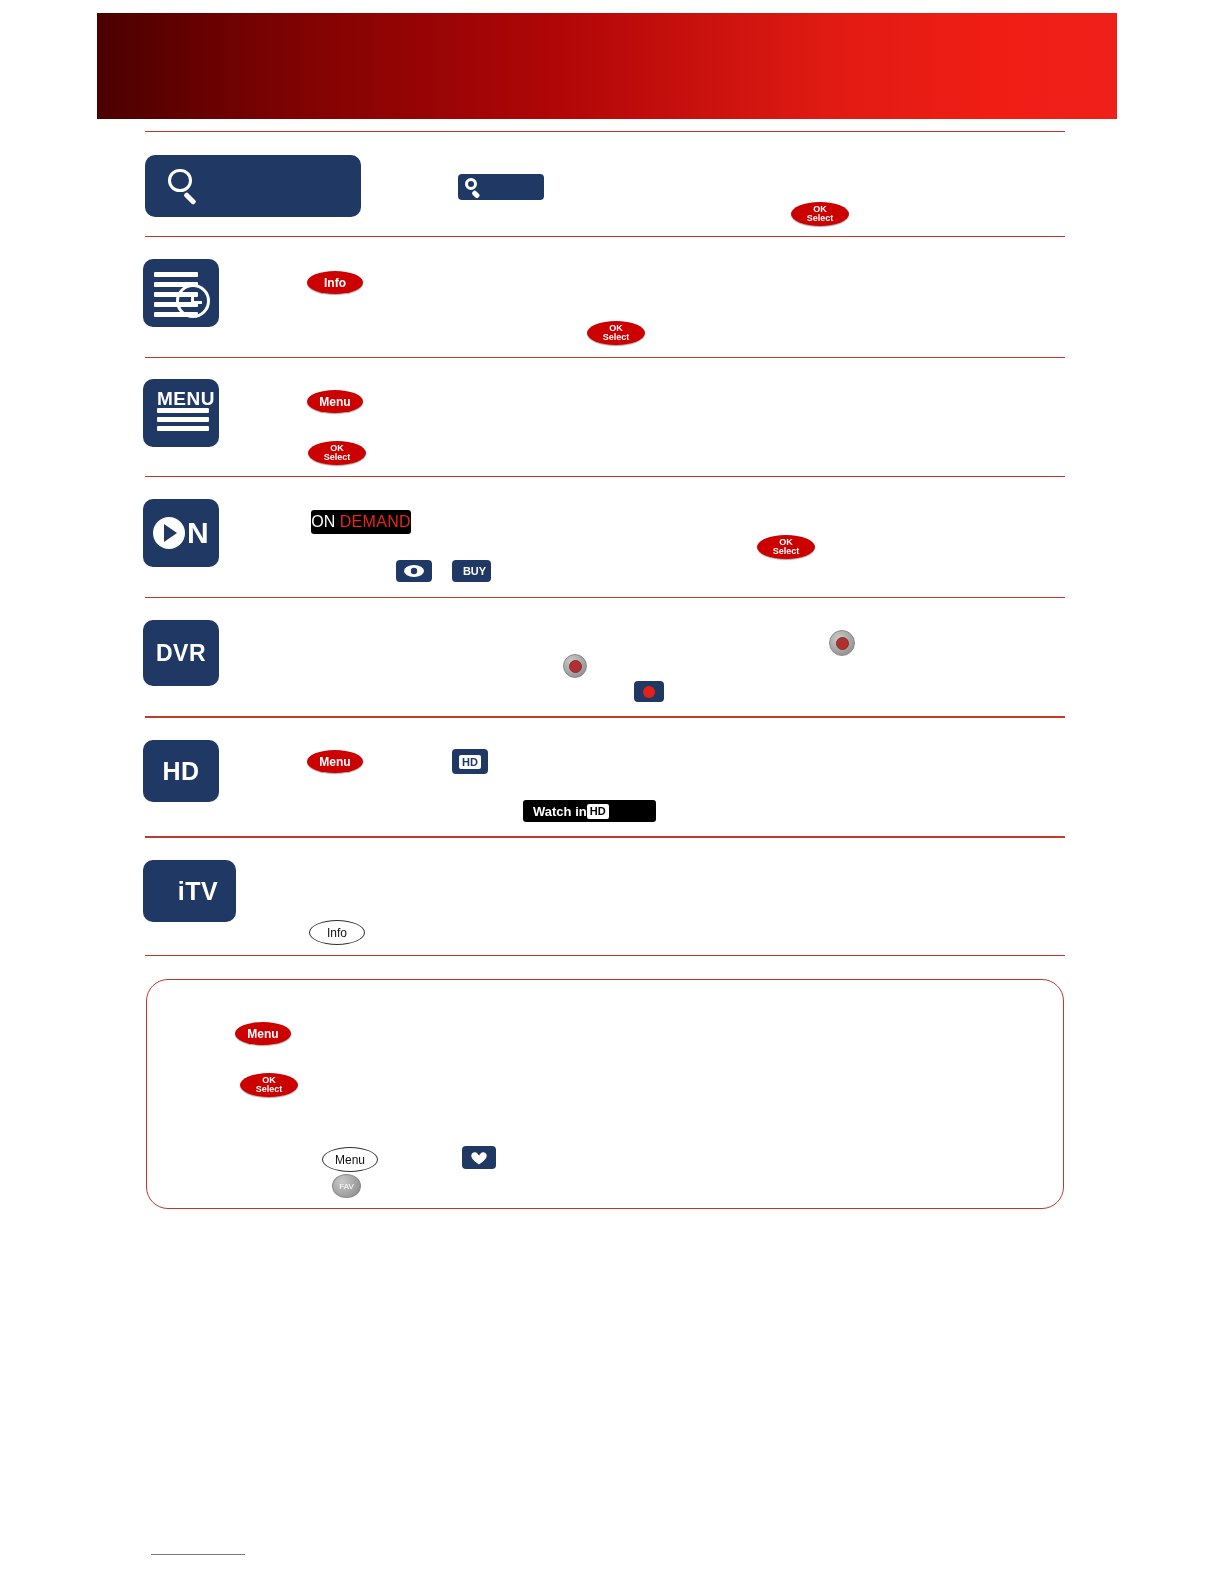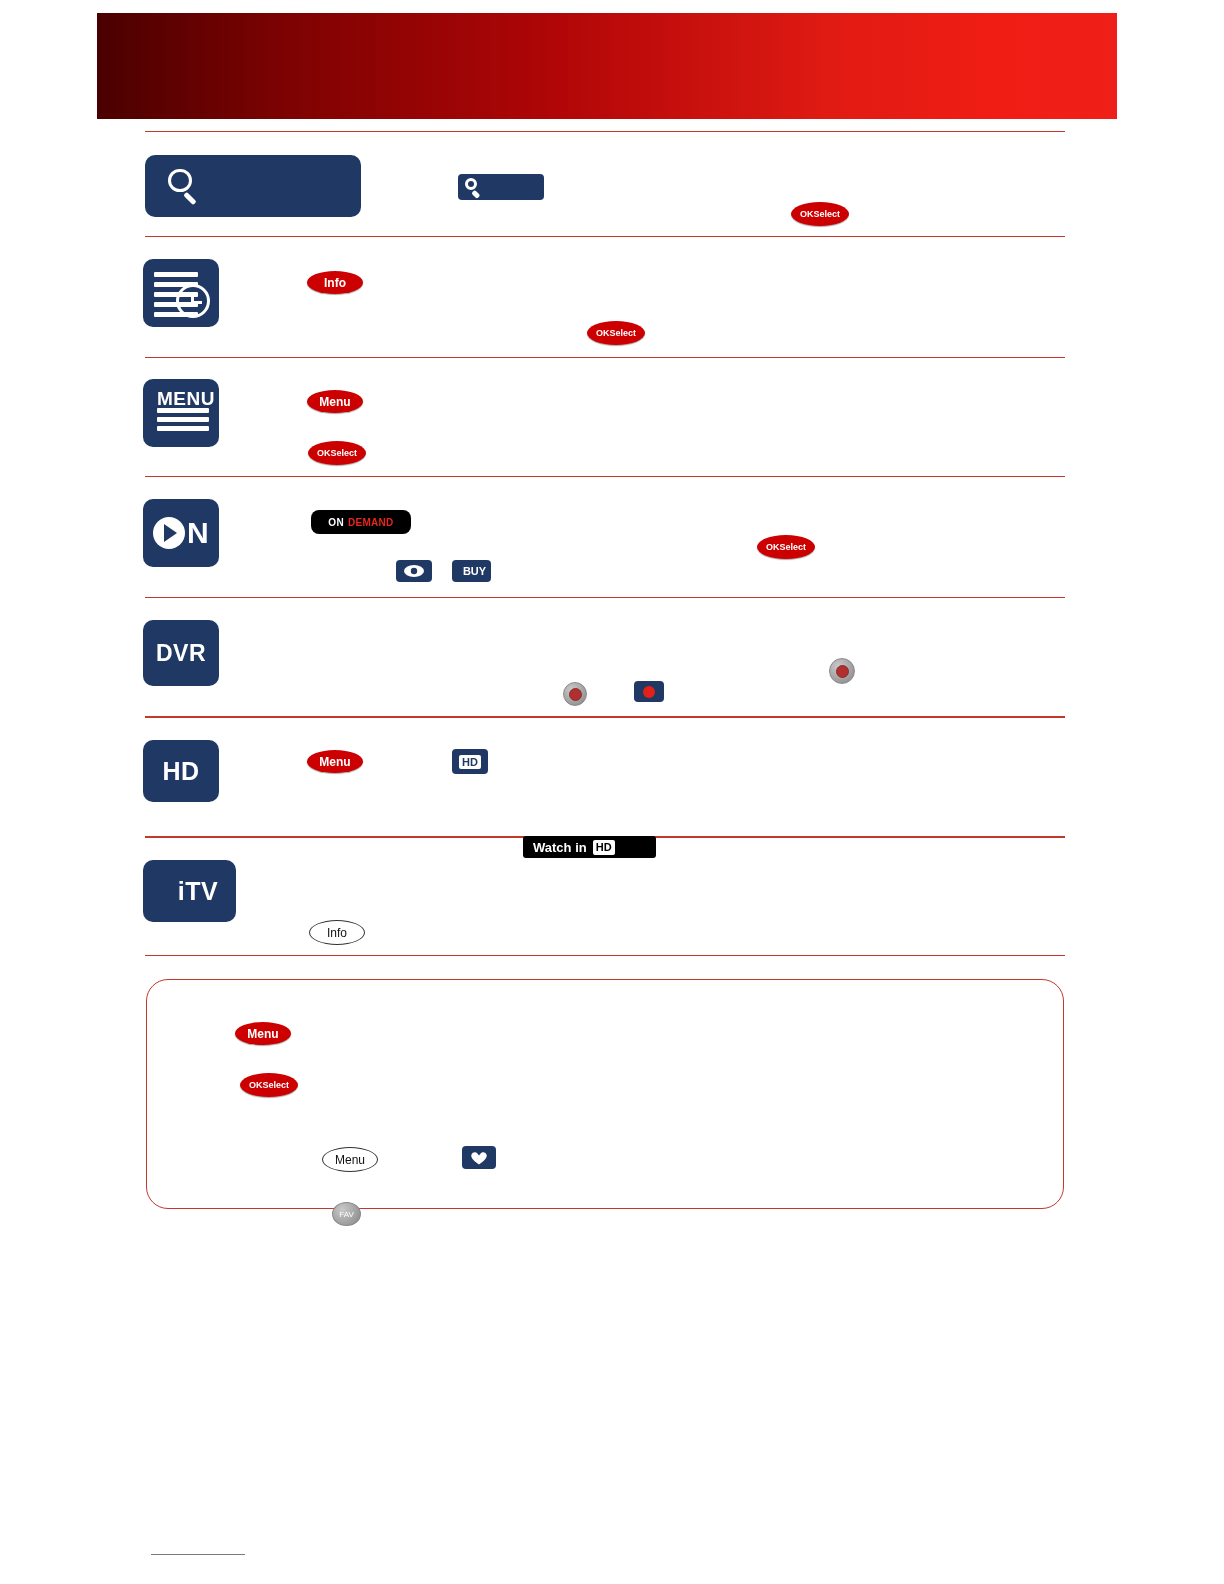--- a/index.html
+++ b/index.html
@@ -111,21 +111,21 @@
     border-radius: 2px;
   }
 
   
   .rbtn {
     position: absolute;
     background: #cc0000;
     border-radius: 50%;
     color: #ffffff;
     display: flex;
-    flex-direction: row;
+    flex-direction: column;
     align-items: center;
     justify-content: center;
     line-height: 1.0;
     box-shadow: 0 1px 1px rgba(0,0,0,0.35);
   }
   .rbtn.oneline { font-size: 12px; font-weight: bold; }
   .rbtn.twoline span { font-size: 9px; font-weight: bold; display: block; }
 
   .rbtn-outline {
     position: absolute;
@@ -143,21 +143,20 @@
     position: absolute;
     border-radius: 50%;
     background: radial-gradient(circle at 35% 30%, #c9c9c9, #9a9a9a 70%, #7d7d7d 100%);
     border: 1px solid #8a8a8a;
     display: flex;
     align-items: center;
     justify-content: center;
     color: #ffffff;
     font-size: 8px;
     font-weight: normal;
-    margin-top: 28px;
   }
   .reddot {
     position: absolute;
     border-radius: 50%;
     background: #b03030;
     border: 1px solid #8d2a2a;
   }
 
   
   .blue-sq {
@@ -172,24 +171,24 @@
     width: 12px;
     height: 12px;
     border-radius: 50%;
     background: #e32119;
   }
 
   
   .ondemand-tag {
     position: absolute;
     background: #000000;
-    border-radius: 8px;
-    color: #ffffff;
-    font-size: 10px;
-    font-weight: bold;
+    border-radius: 3px;
+    color: #ffffff;
+    font-size: 16px;
+    font-weight: normal;
     display: flex;
     align-items: center;
     justify-content: center;
     padding: 0 8px;
     letter-spacing: 0.3px;
   }
   .ondemand-tag .red { color: #e8251b; margin-left: 4px; }
 
   
   .blue-pill {
@@ -224,26 +223,24 @@
     padding: 0 3px;
     line-height: 14px;
   }
 
   .watch-hd {
     position: absolute;
     background: #000000;
     border-radius: 3px;
     display: flex;
     align-items: center;
-    gap: 6px;
     padding: 0 10px;
     color: #ffffff;
     font-size: 13px;
     font-weight: bold;
-    margin-top: 36px;
   }
   .watch-hd .hdchip {
     background: #ffffff;
     color: #000000;
     font-size: 11px;
     font-weight: bold;
     border-radius: 2px;
     padding: 0 3px;
     line-height: 15px;
   }

